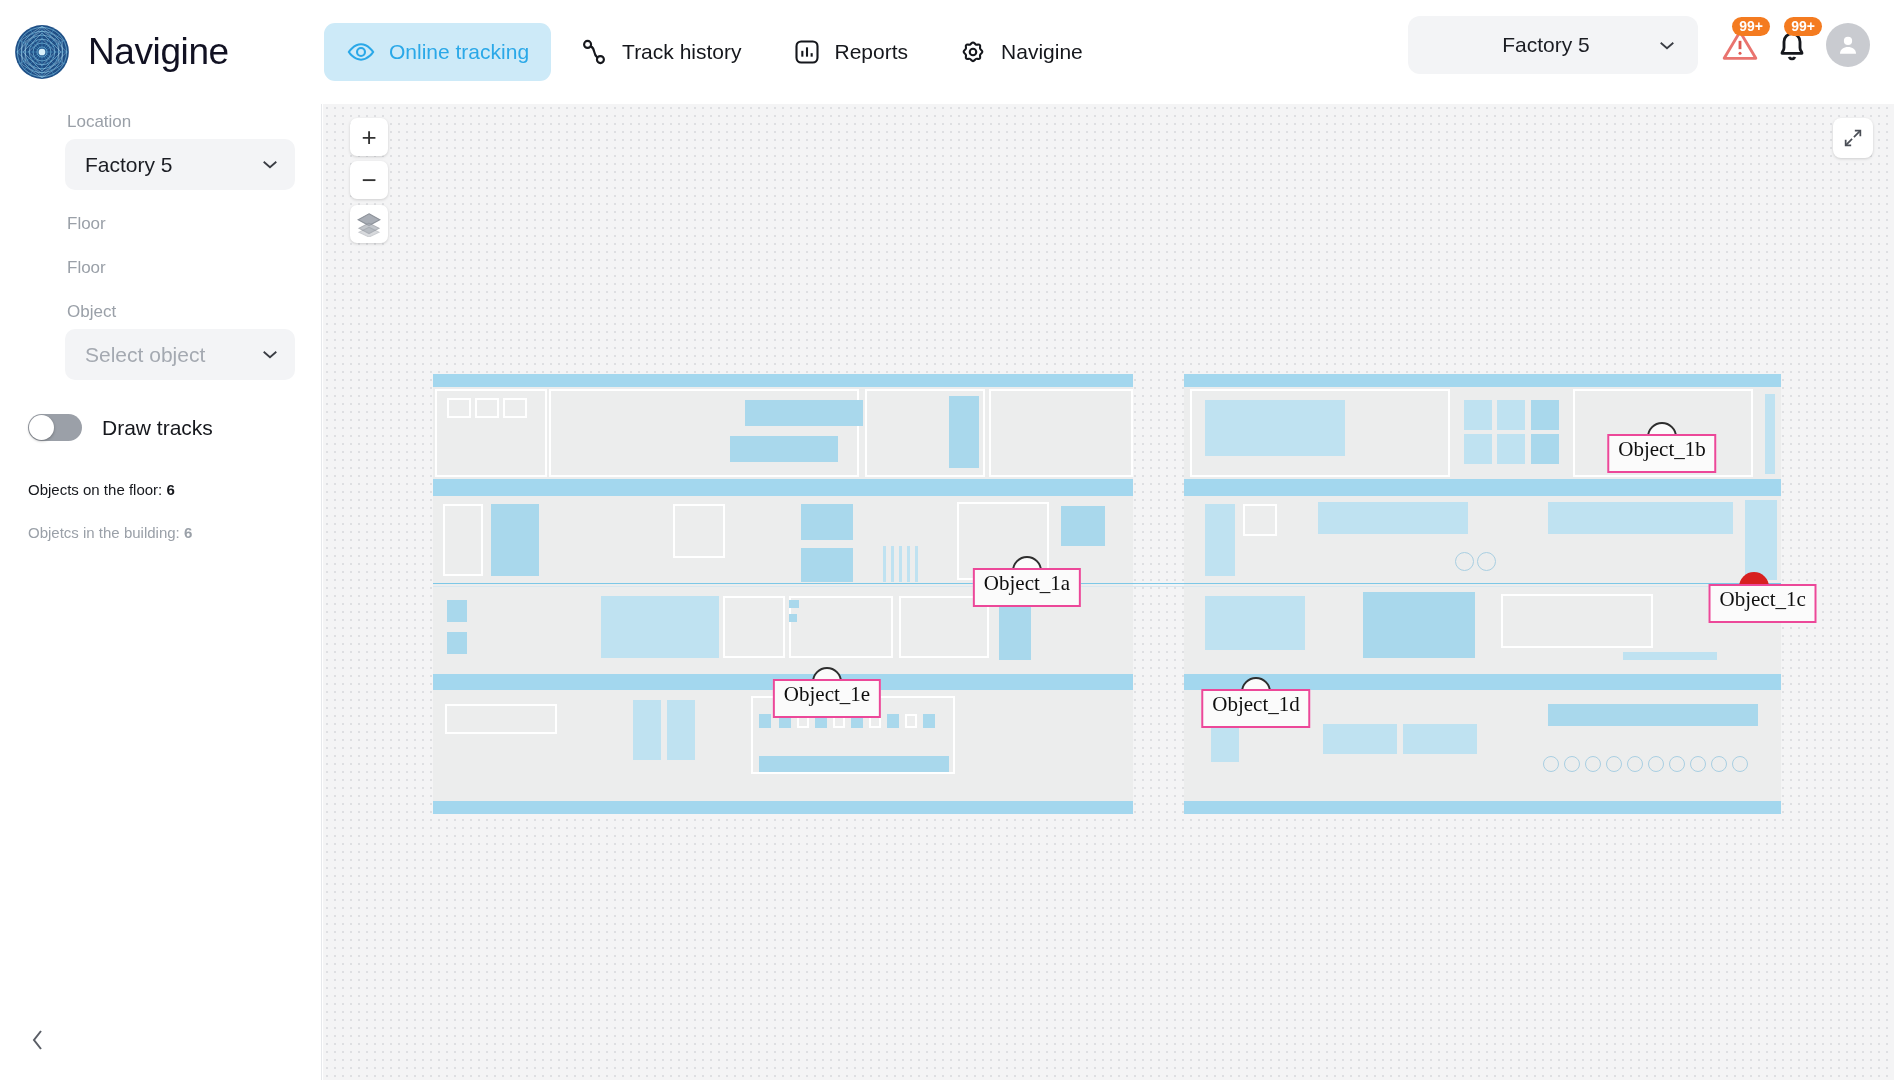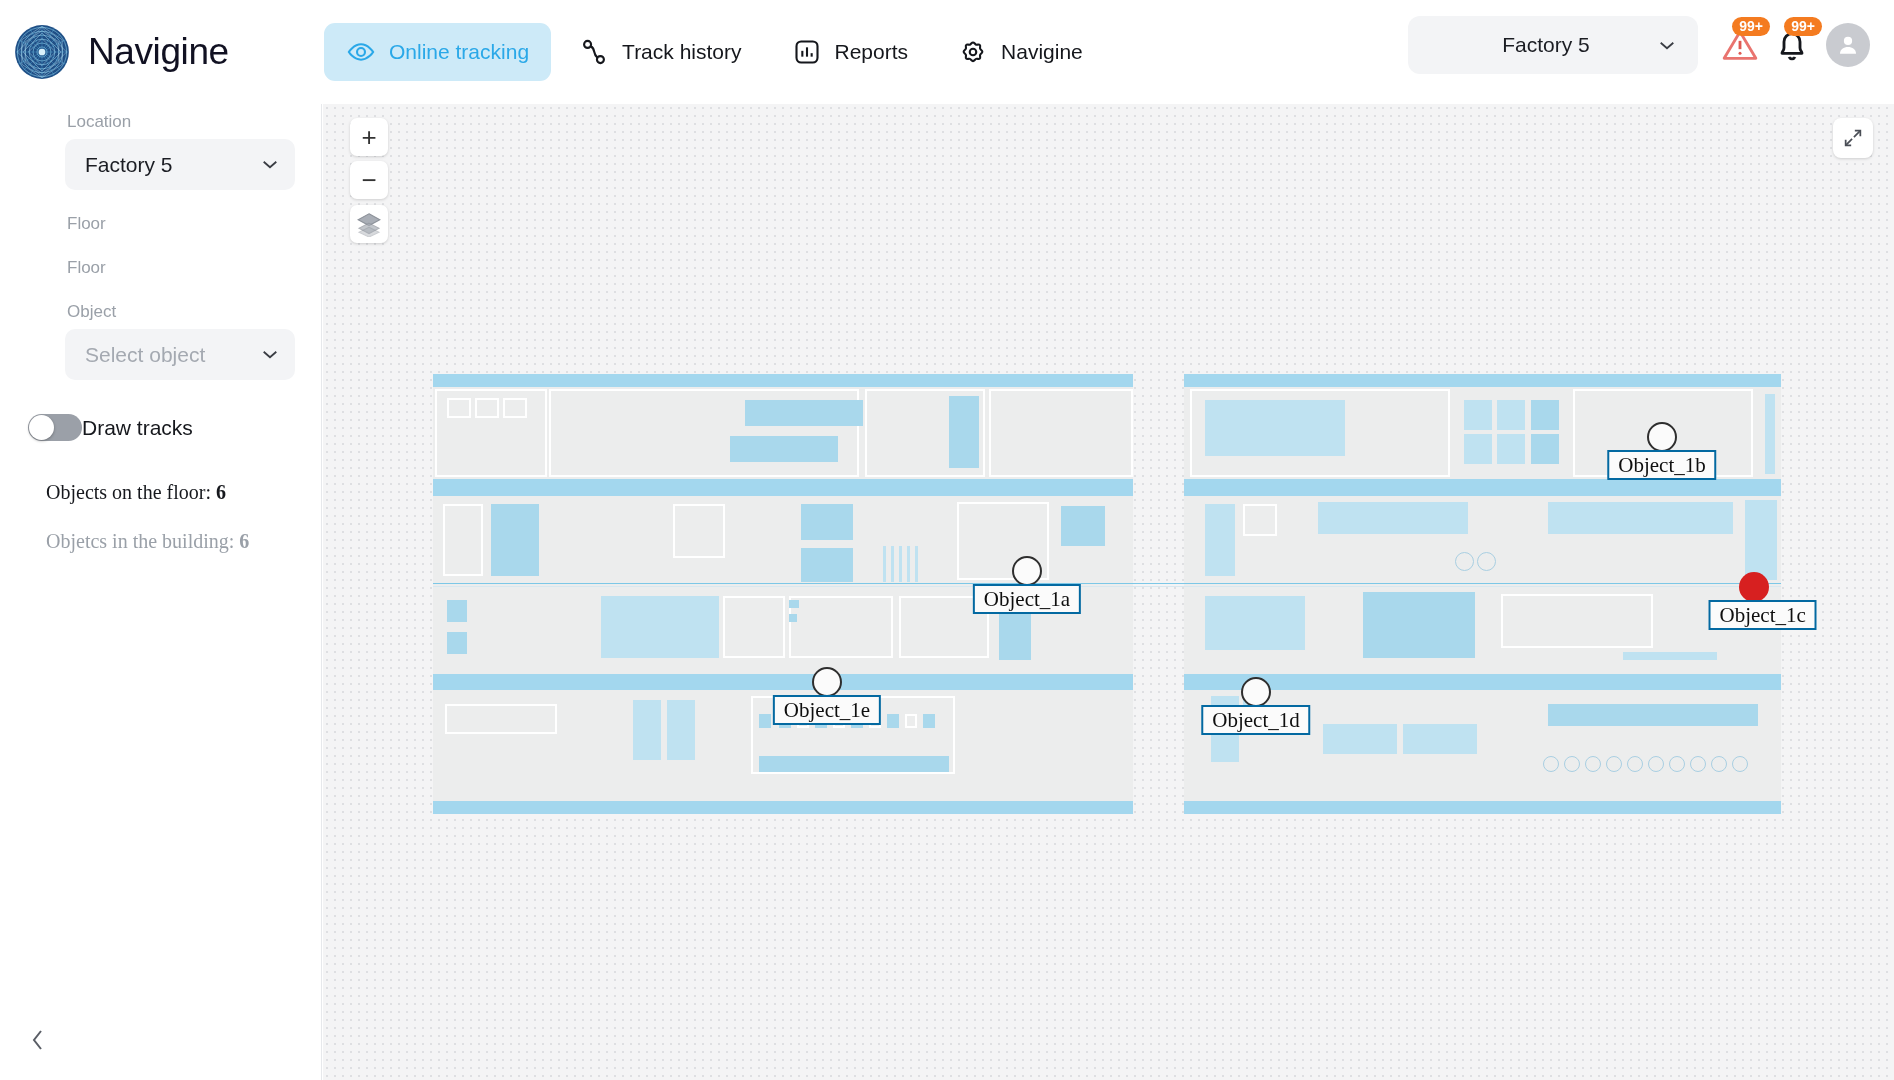--- a/index.html
+++ b/index.html
@@ -77,33 +77,33 @@
   .field { margin-bottom: 24px; margin-left: 39px; }
   .field-label { font-size: 17px; color: #9aa0a8; margin: 0 0 7px 2px; }
   .select-box {
     height: 51px; background: #f3f4f6; border-radius: 10px;
     display: flex; align-items: center; justify-content: space-between;
     padding: 0 16px 0 20px; cursor: pointer;
   }
   .select-box .val { font-size: 21px; color: #1b1d23; }
   .select-box .val.placeholder { color: #a4a9b1; }
 
-  .toggle-row { display: flex; align-items: center; margin: 34px 0 16px 2px; }
+  .toggle-row { display: flex; align-items: center; gap: 20px; margin: 34px 0 16px 2px; }
   .toggle {
     width: 54px; height: 27px; border-radius: 14px;
     background: #9ba0a8; position: relative; cursor: pointer; flex: none;
   }
   .toggle .knob {
     position: absolute; left: 1px; top: 1px;
     width: 25px; height: 25px; border-radius: 50%;
     background: #ffffff; box-shadow: 0 1px 3px rgba(0,0,0,.3);
   }
   .toggle-label { font-size: 21px; color: #16181d; }
 
-  .stat { font-size: 20px; margin-left: 20px; font-family: Liberation Serif, serif; }
+  .stat { font-size: 15px; margin-left: 2px; }
   .stat.primary { color: #16181d; margin-top: 40px; }
   .stat.secondary { color: #9aa0a8; margin-top: 26px; }
   .stat b { font-weight: 700; }
 
   .collapse-btn {
     position: absolute; left: 22px; bottom: 24px;
     width: 32px; height: 32px; display: flex; align-items: center; justify-content: center;
     cursor: pointer;
   }
 
@@ -154,25 +154,25 @@
 
   
   .marker { position: absolute; z-index: 30; }
   .marker .dot {
     width: 30px; height: 30px; border-radius: 50%;
     background: #fbfbfb; border: 2px solid #2e2e2e;
     position: absolute; left: 50%; transform: translateX(-50%); top: 0;
   }
   .marker.red .dot { background: #d72020; border: none; width: 30px; height: 30px; }
   .marker .tag {
-    position: absolute; top: 28px; left: 50%; transform: translateX(-50%);
-    background: #fbfbfb; border: 2px solid #0369a1;
+    position: absolute; top: 12px; left: 50%; transform: translateX(-50%);
+    background: #fbfbfb; border: 2px solid #ec4899;
     font-family: "Liberation Serif", serif;
     font-size: 21px; color: #0f0f0f;
-    padding: 1px 9px 0 9px; white-space: nowrap;
+    padding: 1px 9px 9px 9px; white-space: nowrap;
   }
   .marker.red .tag { transform: translateX(-42%); }
 </style>
 </head>
 <body>
 
 <div id="app">
 
   <div class="topbar">
 

